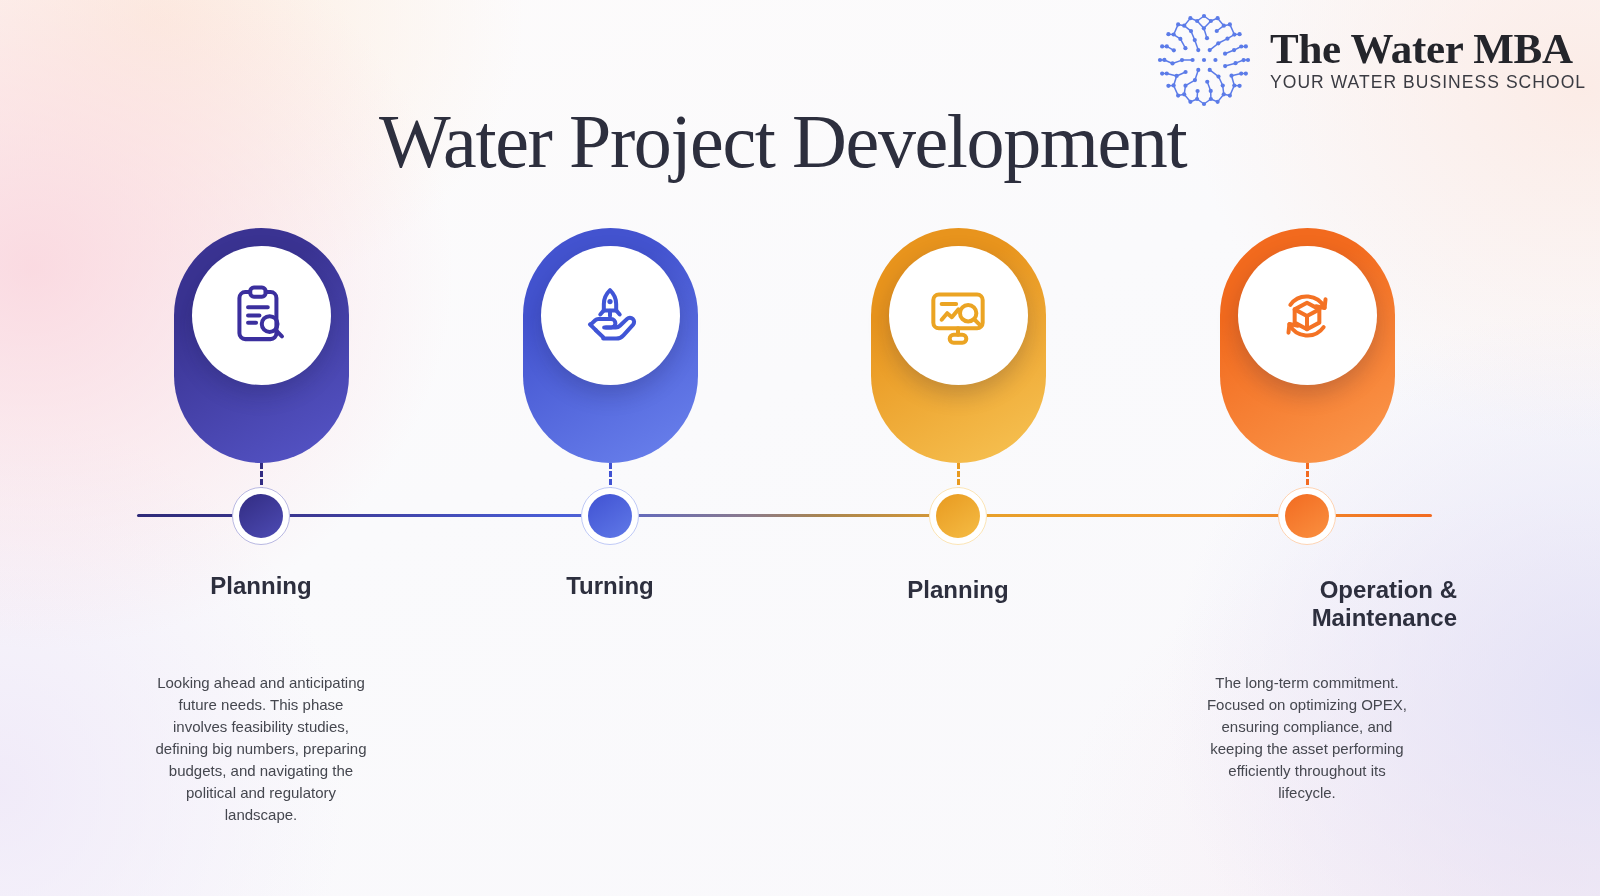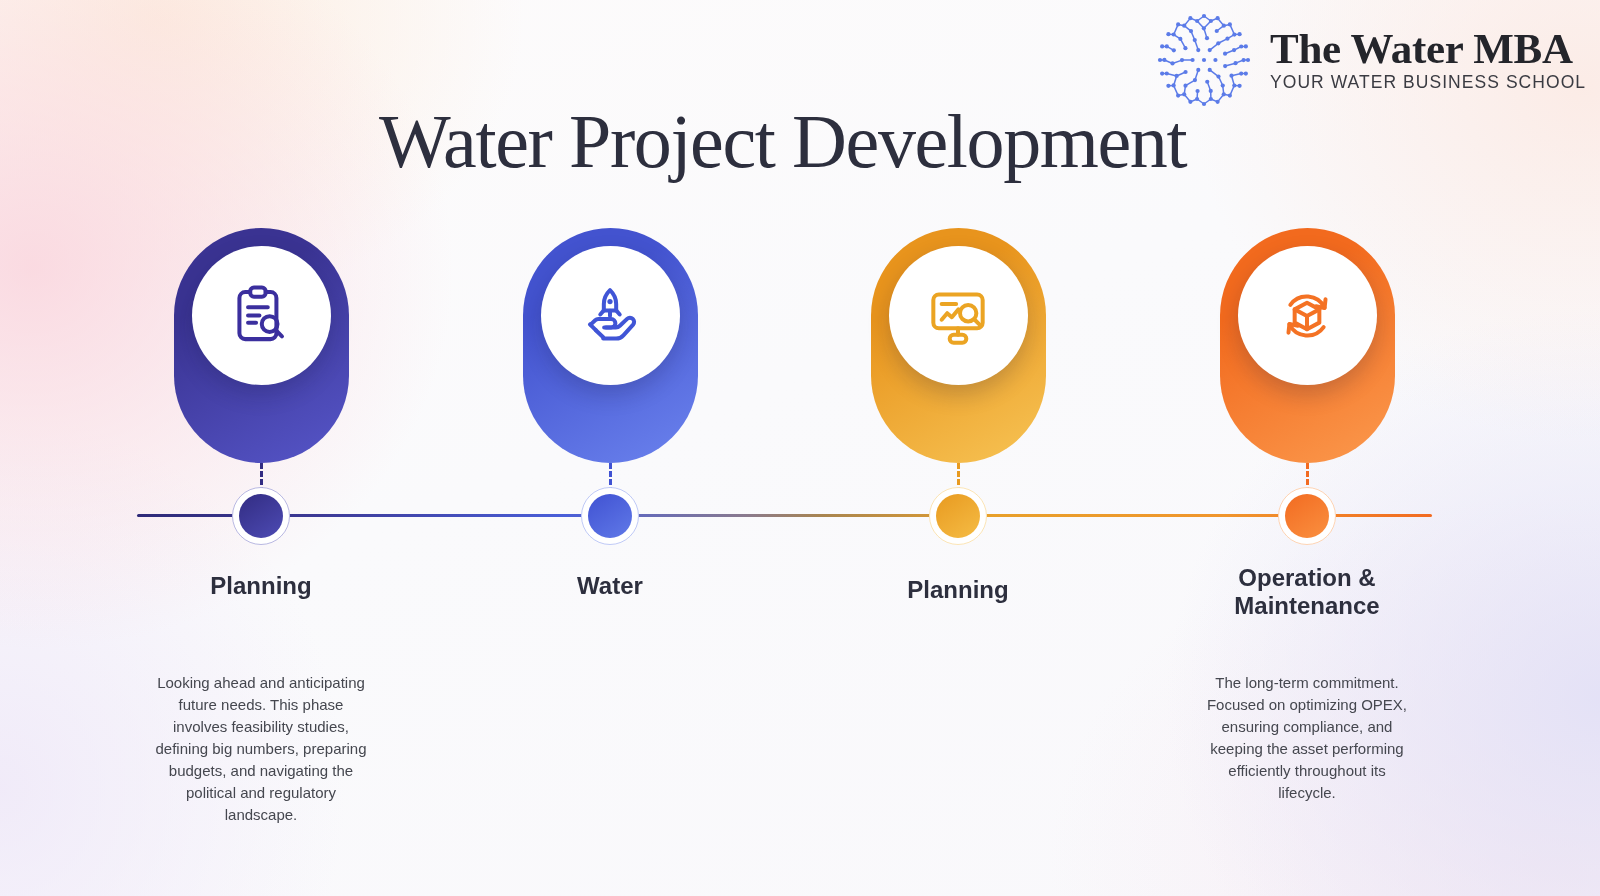--- a/index.html
+++ b/index.html
@@ -396,21 +396,21 @@
             <path d="M21.4 31.4h6.4c1 0 1.9-.38 2.6-1.05l4.7-4.5a2.7 2.7 0 0 1 3.9 3.72l-6.3 7a6.4 6.4 0 0 1-4.7 2.1H19.6"></path>
           </g>
         </svg>
       </div>
     </div>
     <div class="stem c2" style="border-left-color: rgb(64, 82, 210);"></div>
     <div class="node c2">
       <span class="node-ring" style="border-color: rgba(96, 121, 232, 0.4);"></span>
       <span class="node-dot" style="background: linear-gradient(145deg, rgb(64, 82, 210) 0%, rgb(96, 121, 232) 100%);"></span>
     </div>
-    <div class="step-label c2" style="top: 572px;">Water</div>
+    <div class="step-label c2" style="top: 572px;">Turning</div>
 
     <div class="pill c3" style="background: linear-gradient(150deg, rgb(232, 148, 29) 0%, rgb(232, 148, 29) 28%, rgb(247, 196, 85) 100%);">
       <div class="pill-inner">
         <svg width="74" height="74" viewBox="0 0 48 48" fill="none">
           <g stroke="#eba423" stroke-width="2.6" stroke-linecap="round" stroke-linejoin="round">
             <rect x="8" y="10" width="32" height="22" rx="3.6"></rect>
             <path d="M13.4 16.2h9.4"></path>
             <path d="M13.4 26.4l3.6-4.2 3 2.6 4.3-5.1"></path>
             <circle cx="30.6" cy="22.2" r="5.3"></circle>
             <path d="M34.5 26.1 38 29.6"></path>
@@ -439,21 +439,21 @@
             <path d="M16 19.7l8 4.3 8-4.3M24 24v8.6"></path>
           </g>
         </svg>
       </div>
     </div>
     <div class="stem c4" style="border-left-color: rgb(242, 107, 33);"></div>
     <div class="node c4">
       <span class="node-ring" style="border-color: rgba(250, 144, 64, 0.4);"></span>
       <span class="node-dot" style="background: linear-gradient(145deg, rgb(242, 107, 33) 0%, rgb(250, 144, 64) 100%);"></span>
     </div>
-    <div class="step-label c4" style="top: 564px; white-space: pre-line;">Operation &amp;
+    <div class="step-label c4" style="top: 576px; white-space: pre-line; text-align: right;">Operation &amp;
 Maintenance</div>
     <div class="step-body c4" style="top: 672px;">The long-term commitment.
 Focused on optimizing OPEX,
 ensuring compliance, and
 keeping the asset performing
 efficiently throughout its
 lifecycle.</div>
 
   </div>
 </div>

